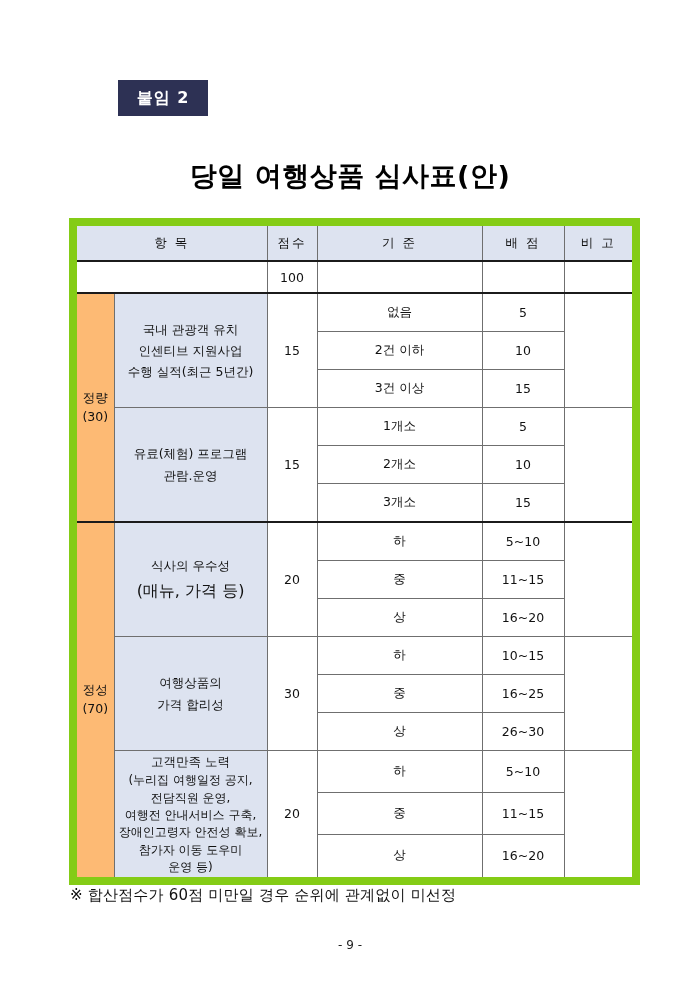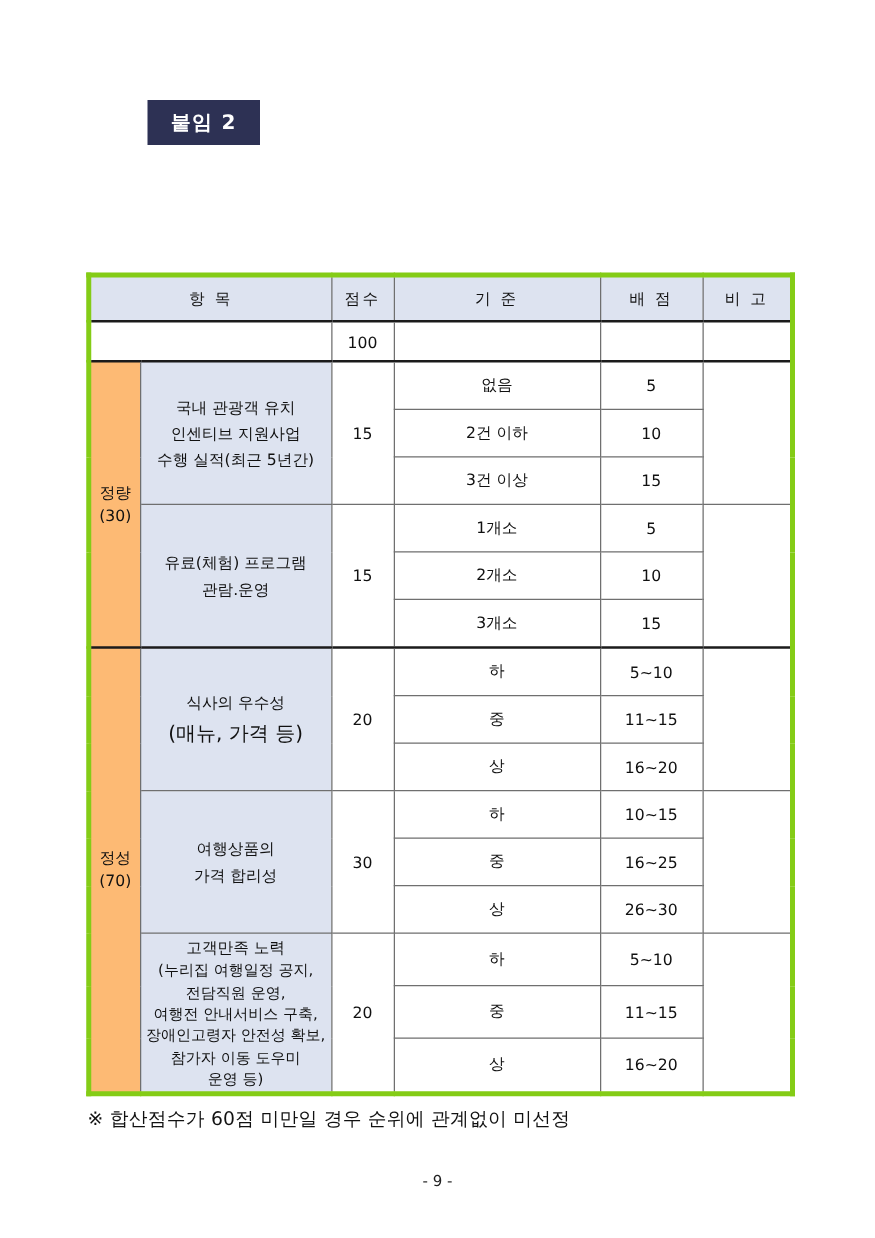--- a/index.html
+++ b/index.html
@@ -79,21 +79,21 @@
   .tbl-wrap {
     position: absolute;
     left: 69px;
     top: 218px;
     width: 563px;
   }
   table.sheet {
     border-collapse: collapse;
     table-layout: fixed;
     width: 563px;
-    border: 4px solid #84cc16;
+    border: 8px solid #84cc16;
   }
   table.sheet td, table.sheet th {
     border: 1px solid #6f6f6f;
     padding: 0;
     text-align: center;
     vertical-align: middle;
     font-size: 12.5px;
     color: #111;
     font-weight: normal;
   }
@@ -173,20 +173,21 @@
 </style>
 </head>
 <body>
 
 <div class="page">
 
   <div class="attach-row">
     <div class="attach-badge">붙임 2</div>
   </div>
 
+  <div class="doc-title">당일 여행상품 심사표(안)</div>
 
   <div class="tbl-wrap">
     <table class="sheet">
       <colgroup>
         <col class="c-cat">
           <col class="c-item">
           <col class="c-sc">
         <col class="c-cr">
           <col class="c-pt">
           <col class="c-nt">

